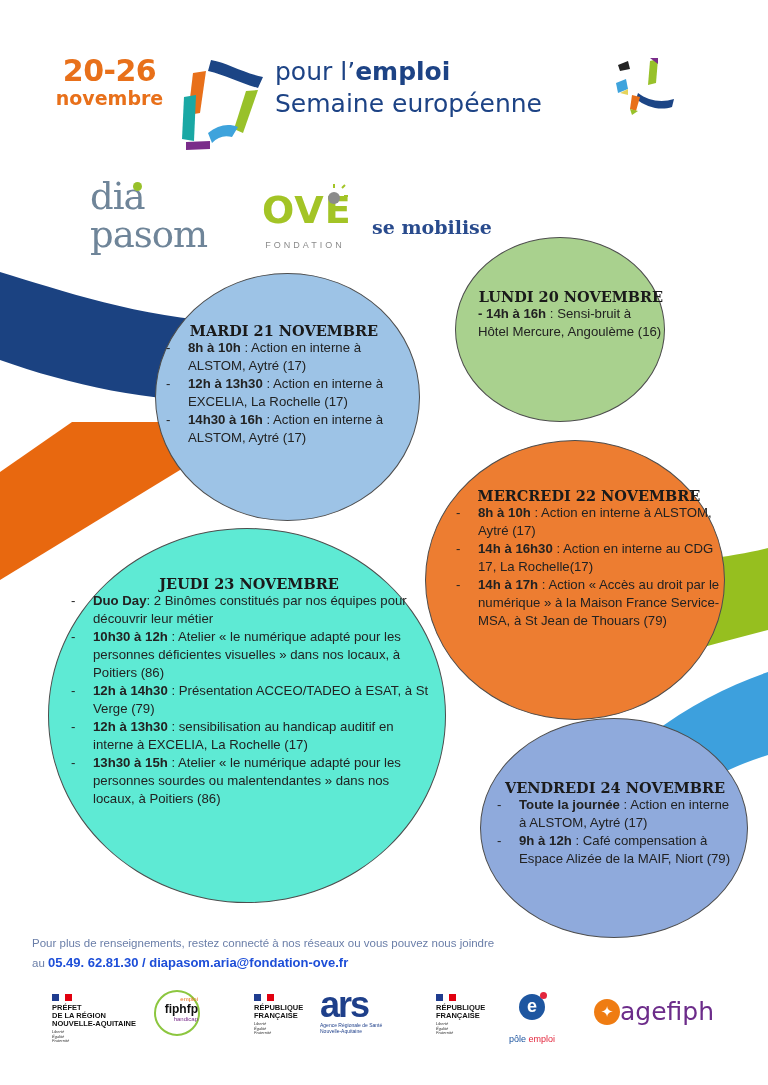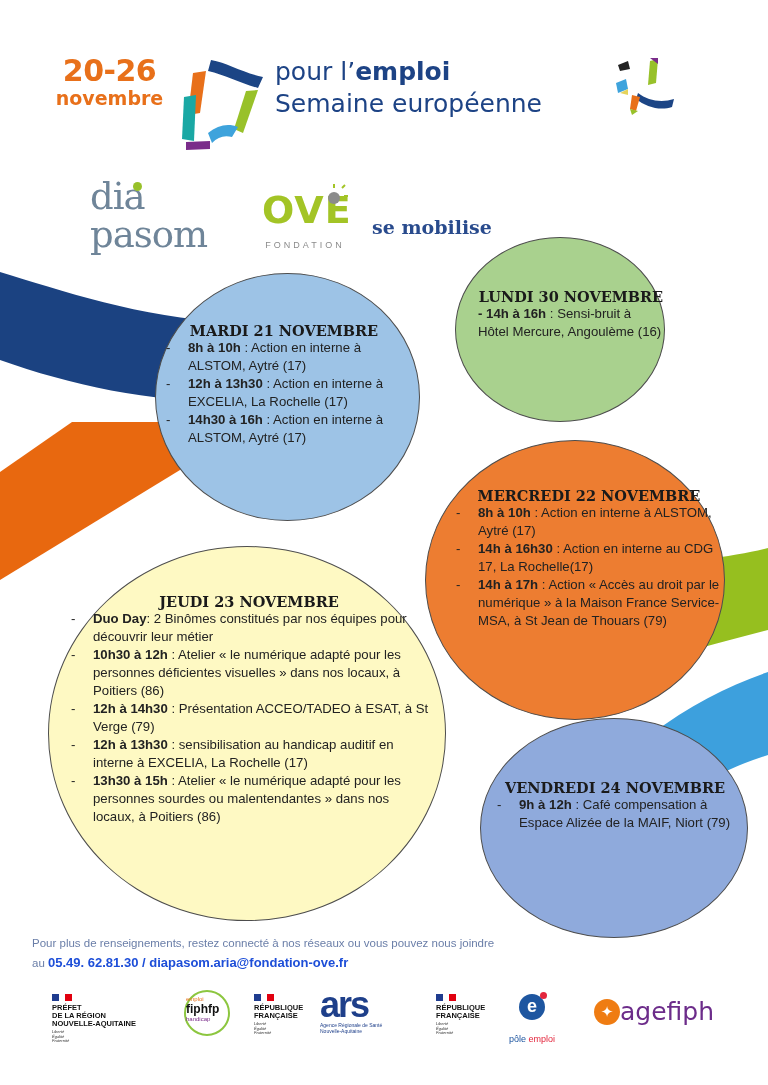--- a/index.html
+++ b/index.html
@@ -88,21 +88,21 @@
     <line x1="22" y1="14" x2="26" y2="14" stroke="#a3c426" stroke-width="2"></line>
   </svg>
   <div class="ove-word">OVE</div>
   <div class="ove-sub">FONDATION</div>
 </div>
 
 <div class="abs mobilise">se mobilise</div>
 
 <div class="circle" style="left:455px;top:237px;width:210px;height:185px;background:#a9d18e;">
   <div class="inner" style="left:22px;top:50px;width:186px;">
-    <div class="day-title">LUNDI 30 NOVEMBRE</div>
+    <div class="day-title">LUNDI 20 NOVEMBRE</div>
     <ul class="ev nodash">
       <li><b>- 14h à 16h</b><span> : Sensi-bruit à Hôtel Mercure, Angoulème (16)</span></li>
     </ul>
   </div>
 </div>
 
 <div class="circle" style="left:155px;top:273px;width:265px;height:248px;background:#9dc3e6;">
   <div class="inner" style="left:8px;top:48px;width:240px;">
     <div class="day-title">MARDI 21 NOVEMBRE</div>
     <ul class="ev">
@@ -117,37 +117,38 @@
   <div class="inner" style="left:28px;top:46px;width:270px;">
     <div class="day-title">MERCREDI 22 NOVEMBRE</div>
     <ul class="ev">
       <li><b>8h à 10h</b><span> : Action en interne à ALSTOM, Aytré (17)</span></li>
       <li><b>14h à 16h30</b><span> : Action en interne au CDG 17, La Rochelle(17)</span></li>
       <li><b> 14h à 17h</b><span> : Action « Accès au droit par le numérique » à la Maison France Service-MSA, à St Jean de Thouars (79)</span></li>
     </ul>
   </div>
 </div>
 
-<div class="circle" style="left:48px;top:546px;width:398px;height:375px;background:#fef9c3;">
+<div class="circle" style="left:48px;top:528px;width:398px;height:375px;background:#5eead4;">
   <div class="inner" style="left:20px;top:46px;width:360px;">
     <div class="day-title">JEUDI 23 NOVEMBRE</div>
     <ul class="ev">
       <li><b>Duo Day</b><span>: 2 Binômes constitués par nos équipes pour découvrir leur métier</span></li>
       <li><b>10h30 à 12h</b><span> : Atelier « le numérique adapté pour les personnes déficientes visuelles » dans nos locaux, à Poitiers (86)</span></li>
       <li><b>12h à 14h30</b><span> :  Présentation ACCEO/TADEO à ESAT, à St Verge (79)</span></li>
       <li><b>12h à 13h30</b><span> : sensibilisation au handicap auditif en interne à EXCELIA, La Rochelle (17)</span></li>
       <li><b>13h30 à 15h</b><span> : Atelier «  le numérique adapté pour les personnes sourdes ou malentendantes » dans nos locaux, à Poitiers (86)</span></li>
     </ul>
   </div>
 </div>
 
 <div class="circle" style="left:480px;top:718px;width:268px;height:220px;background:#8faadc;">
   <div class="inner" style="left:14px;top:60px;width:240px;">
     <div class="day-title">VENDREDI 24 NOVEMBRE</div>
     <ul class="ev">
+      <li><b>Toute la journée</b><span> : Action en interne à ALSTOM, Aytré (17)</span></li>
       <li><b>9h à 12h</b><span> : Café compensation à Espace Alizée de la MAIF, Niort (79)</span></li>
     </ul>
   </div>
 </div>
 
 <div class="abs footer-text">
   <div>Pour plus de renseignements, restez connecté à nos réseaux ou vous pouvez nous joindre</div>
   <div><span>au </span><span class="contact">05.49. 62.81.30 / diapasom.aria@fondation-ove.fr</span></div>
 </div>
 
@@ -158,21 +159,21 @@
       <span style="background:#e1000f"></span>
     </div>
   <div class="gov-name" style="white-space:pre-line">PRÉFET
 DE LA RÉGION
 NOUVELLE-AQUITAINE</div>
   <div class="gov-motto" style="white-space:pre-line">Liberté
 Égalité
 Fraternité</div>
 </div>
 
-<div class="logo" style="left:184px;top:990px;width:46px;height:46px;border:2px solid #8cc63f;border-radius:50%;text-align:left;box-sizing:border-box;">
+<div class="logo" style="left:154px;top:990px;width:46px;height:46px;border:2px solid #8cc63f;border-radius:50%;text-align:right;box-sizing:border-box;">
   <div style="font-size:6px;color:#e8701a;margin-top:4px;line-height:7px">emploi</div>
   <div style="font-size:12px;font-weight:bold;color:#111;line-height:13px">fiphfp</div>
   <div style="font-size:6px;color:#7a2c8a;line-height:7px">handicap</div>
 </div>
 
 <div class="logo" style="left:254px;top:994px;">
   <div class="marianne-flag">
       <span style="background:#1f3c8f"></span>
       <span style="background:#fff"></span>
       <span style="background:#e1000f"></span>

